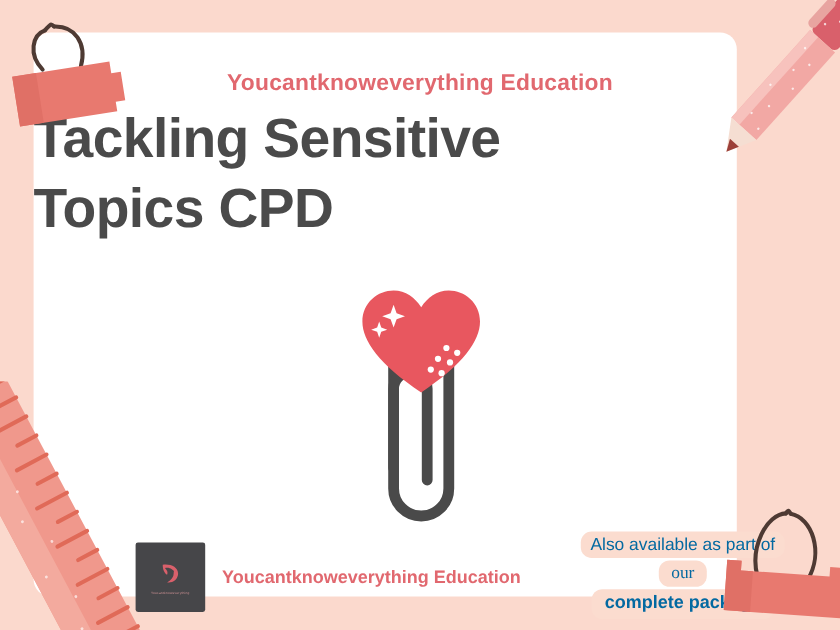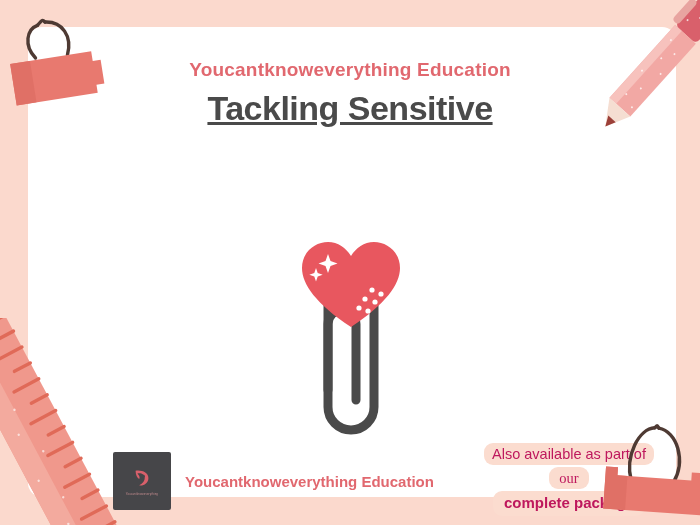--- a/index.html
+++ b/index.html
@@ -6,34 +6,33 @@
   body{
     width:700px;height:525px;overflow:hidden;
     font-family:"Liberation Sans", sans-serif;
     background:#fbd9cd;
     position:relative;
   }
   .canvas{position:absolute;inset:0;width:700px;height:525px;background:#fbd9cd;overflow:hidden;}
 
   
   .card{
-    position:absolute;left:28px;top:27px;width:648px;height:470px;
+    position:absolute;left:28px;top:27px;width:586px;height:470px;
     background:#ffffff;border-radius:14px;
   }
 
   
   .brand-top{
     position:absolute;left:0;top:32px;width:644px;text-align:center;
     font-size:19px;font-weight:bold;color:#e1686f;letter-spacing:.2px;
   }
   .title{
-    position:absolute;left:0;top:60px;width:644px;text-align:center;
-    font-size:34px;font-weight:bold;color:#4a4a4a;line-height:1.26;
+    position:absolute;left:0;top:60px;width:644px;
+    font-size:46px;font-weight:bold;color:#4a4a4a;line-height:1.26;
     letter-spacing:-.5px;
-    text-decoration:underline;
   }
   .title .line{display:block;}
 
   
   .graphic{position:absolute;left:258px;top:205px;width:130px;height:225px;}
   .graphic svg{display:block;}
 
   
   .logo-row{position:absolute;left:85px;top:425px;display:flex;align-items:center;gap:14px;}
   .logo-square{
@@ -47,21 +46,21 @@
   }
   .logo-text{font-size:15px;font-weight:bold;color:#e1686f;}
 
   
   .callout{
     position:absolute;left:448px;top:415px;width:186px;
     text-align:center;
   }
   .callout span{
     display:inline-block;background:#fbdccf;border-radius:9px;
-    padding:2px 8px;margin:1px 0;color:#be185d;font-size:14.5px;line-height:1.25;
+    padding:2px 8px;margin:1px 0;color:#0369a1;font-size:14.5px;line-height:1.25;
   }
   .callout .c2{padding:2px 10px;font-family:Liberation Serif, serif;}
   .callout .c3{font-weight:bold;font-size:15px;padding:3px 11px;}
 
   
   .deco{position:absolute;pointer-events:none;}
   .d-clip-tl{left:-4px;top:-6px;width:130px;height:130px;}
   .d-pen{left:578px;top:-14px;width:140px;height:180px;}
   .d-ruler{left:-36px;top:318px;width:180px;height:230px;}
   .d-clip-br{left:596px;top:408px;width:120px;height:122px;}
@@ -70,20 +69,21 @@
 <body>
 
 <div class="canvas">
 
   <div class="card">
 
     <div class="brand-top">Youcantknoweverything Education</div>
 
     <div class="title">
       <span class="line">Tackling Sensitive</span>
+      <span class="line">Topics CPD</span>
     </div>
 
     <div class="graphic">
       <svg width="130" height="225" viewBox="0 0 130 225">
 
         <g fill="none" stroke="#4a4a4a" stroke-width="9" stroke-linecap="round" stroke-linejoin="round">
           <path d="M42,48 L42,158"></path>
           <path d="M88,48 L88,175
                    A23,23 0 0 1 42,175
                    L42,92

